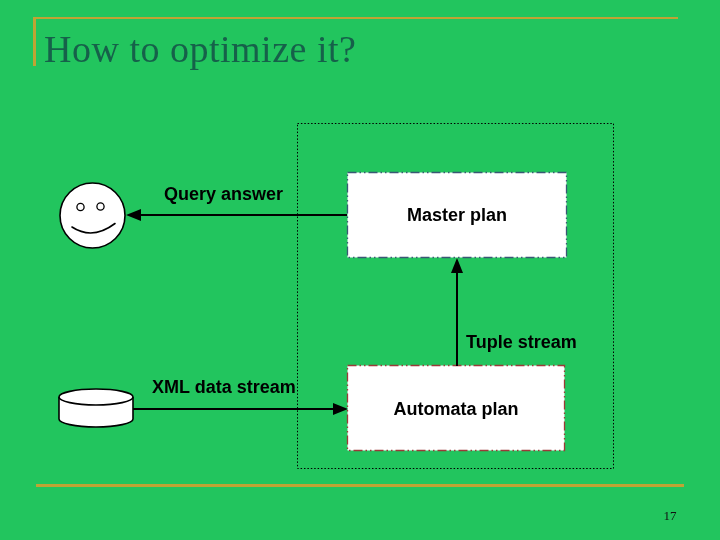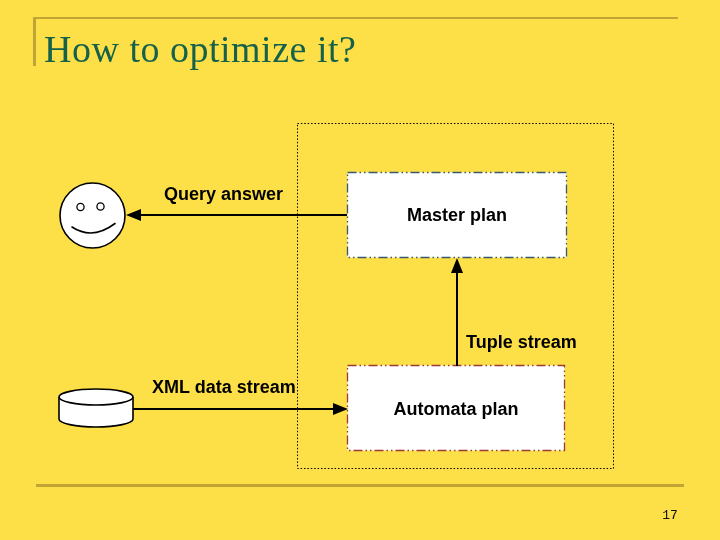--- a/index.html
+++ b/index.html
@@ -1,20 +1,20 @@
 <!DOCTYPE html>
 <html style="--accent-gold: #C0A434; --title-green: #16614A; --master-plan-border: #3A5874; --automata-plan-border: #9C3A38; --outer-box-border: #000000; --arrow-black: #000000;"><head>
 <meta charset="utf-8">
 <style>
   html,body{margin:0;padding:0;}
   body{
     width:720px;height:540px;background:#ffffff;overflow:hidden;
     font-family:"Liberation Sans",sans-serif;position:relative;
   }
-  .slide{position:absolute;inset:0;width:720px;height:540px;background:#fde047;}
+  .slide{position:absolute;inset:0;width:720px;height:540px;background:#22c55e;}
 
   
   .top-accent-line{
     position:absolute;left:33px;top:17px;width:645px;height:2px;
     background:var(--accent-gold,#C0A434);
   }
   .left-accent-bar{
     position:absolute;left:33px;top:17px;width:3px;height:49px;
     background:var(--accent-gold,#C0A434);
   }
@@ -25,21 +25,21 @@
     color:var(--title-green,#16614A);white-space:nowrap;
   }
 
   
   .bottom-accent-line{
     position:absolute;left:36px;top:484px;width:648px;height:3px;
     background:var(--accent-gold,#C0A434);
   }
   .page-number{
     position:absolute;left:655px;top:508px;width:30px;
-    font-family:Liberation Mono, monospace;font-size:13px;color:#111;
+    font-family:Liberation Serif, serif;font-size:13px;color:#111;
     text-align:center;
   }
 
   
   svg.diagram{position:absolute;left:0;top:0;}
   .outer-box{fill:none;stroke:#000;stroke-width:1;stroke-dasharray:1.5 1.9;}
   .master-box{fill:#fff;stroke:var(--master-plan-border,#3A5874);stroke-width:1.3;stroke-dasharray:9 3 1.5 3 1.5 3;}
   .automata-box{fill:#fff;stroke:var(--automata-plan-border,#9C3A38);stroke-width:1.3;stroke-dasharray:9 3 1.5 3 1.5 3;}
   .arrow-line{stroke:#000;stroke-width:2;fill:none;}
   .arrow-head{fill:#000;stroke:none;}

